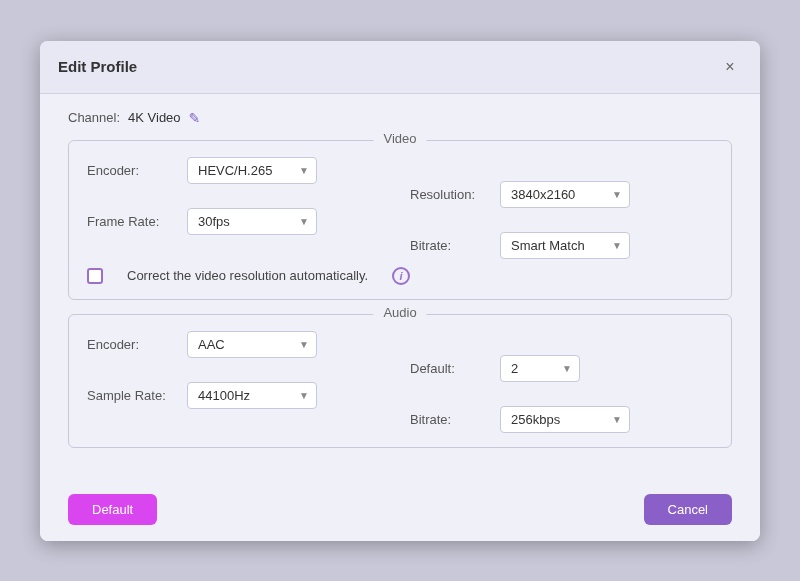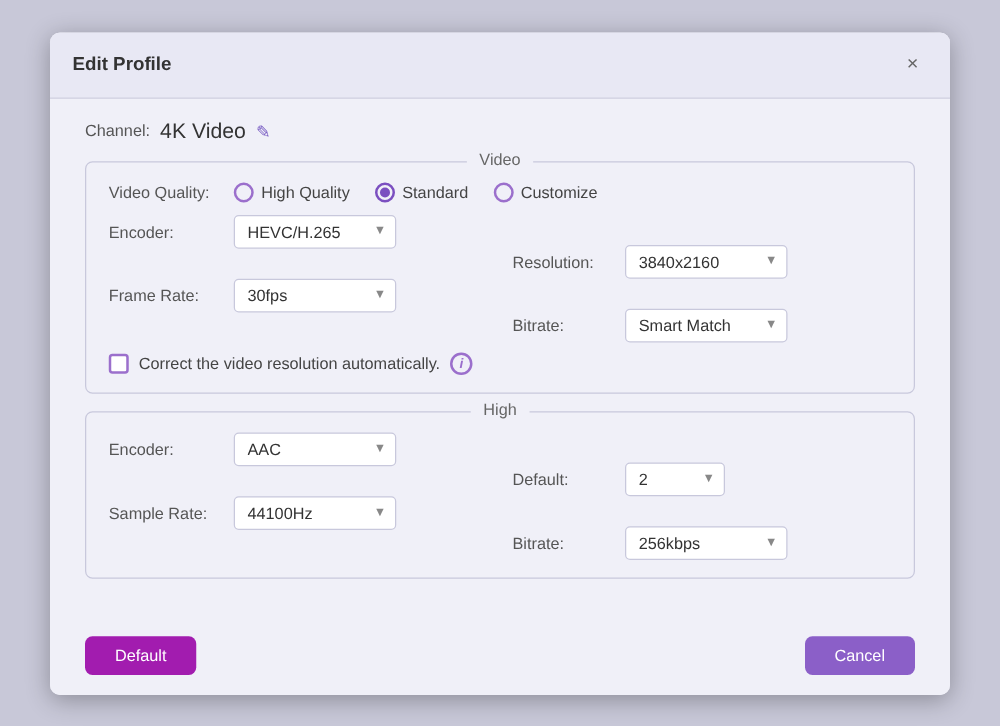--- a/index.html
+++ b/index.html
@@ -54,21 +54,21 @@
       display: flex;
       align-items: center;
       margin-bottom: 14px;
       gap: 8px;
     }
     .profile-label {
       font-size: 13px;
       color: #555;
     }
     .profile-name {
-      font-size: 17px;
+      font-size: 13px;
       color: #333;
       font-weight: 500;
     }
     .edit-icon {
       color: #7b5fc4;
       font-size: 14px;
       cursor: pointer;
     }
     .section {
       border: 1px solid #c8c8dc;
@@ -163,21 +163,21 @@
       right: 8px;
       top: 50%;
       transform: translateY(-50%);
       pointer-events: none;
       color: #888;
       font-size: 10px;
     }
     .checkbox-row {
       display: flex;
       align-items: center;
-      gap: 8px;
+      gap: 24px;
       margin-top: 8px;
     }
     .checkbox-box {
       width: 16px;
       height: 16px;
       border: 2px solid #9b6fcc;
       border-radius: 3px;
       background: #fff;
       flex-shrink: 0;
       cursor: pointer;
@@ -222,21 +222,21 @@
     }
     .btn {
       padding: 8px 24px;
       border-radius: 6px;
       border: none;
       font-size: 13px;
       cursor: pointer;
       font-weight: 500;
     }
     .btn-primary {
-      background: #a21caf;
+      background: #d946ef;
       color: #fff;
     }
     .btn-secondary {
       background: #c0a8e8;
       color: #fff;
     }
     .btn-cancel {
       background: #8b5fc8;
       color: #fff;
     }
@@ -259,37 +259,20 @@
 
     <div class="profile-row">
       <span class="profile-label">Channel:</span>
       <span class="profile-name">4K Video</span>
       <span class="edit-icon">✎</span>
     </div>
 
     <div class="section">
       <span class="section-title">Video</span>
 
-      <div class="form-row">
-        <span class="form-label">Video Quality:</span>
-        <div class="radio-group">
-          <div class="radio-item">
-            <div class="radio-circle"></div>
-            <span class="radio-label">High Quality</span>
-          </div>
-          <div class="radio-item">
-            <div class="radio-circle selected"></div>
-            <span class="radio-label">Standard</span>
-          </div>
-          <div class="radio-item">
-            <div class="radio-circle"></div>
-            <span class="radio-label">Customize</span>
-          </div>
-        </div>
-      </div>
 
       <div class="two-col">
         <div class="col-left">
           <div class="form-row">
             <span class="form-label">Encoder:</span>
             <div class="select-wrapper">
               <select class="select-field">
                 <option>HEVC/H.265</option>
                 <option>H.264</option>
                 <option>AVI</option>
@@ -346,21 +329,21 @@
       </div>
 
       <div class="checkbox-row">
         <div class="checkbox-box"></div>
         <span class="checkbox-label">Correct the video resolution automatically.</span>
         <div class="info-icon">i</div>
       </div>
     </div>
 
     <div class="section">
-      <span class="section-title">High</span>
+      <span class="section-title">Audio</span>
 
       <div class="two-col">
         <div class="col-left">
           <div class="form-row">
             <span class="form-label">Encoder:</span>
             <div class="select-wrapper">
               <select class="select-field">
                 <option>AAC</option>
                 <option>MP3</option>
                 <option>AC3</option>

